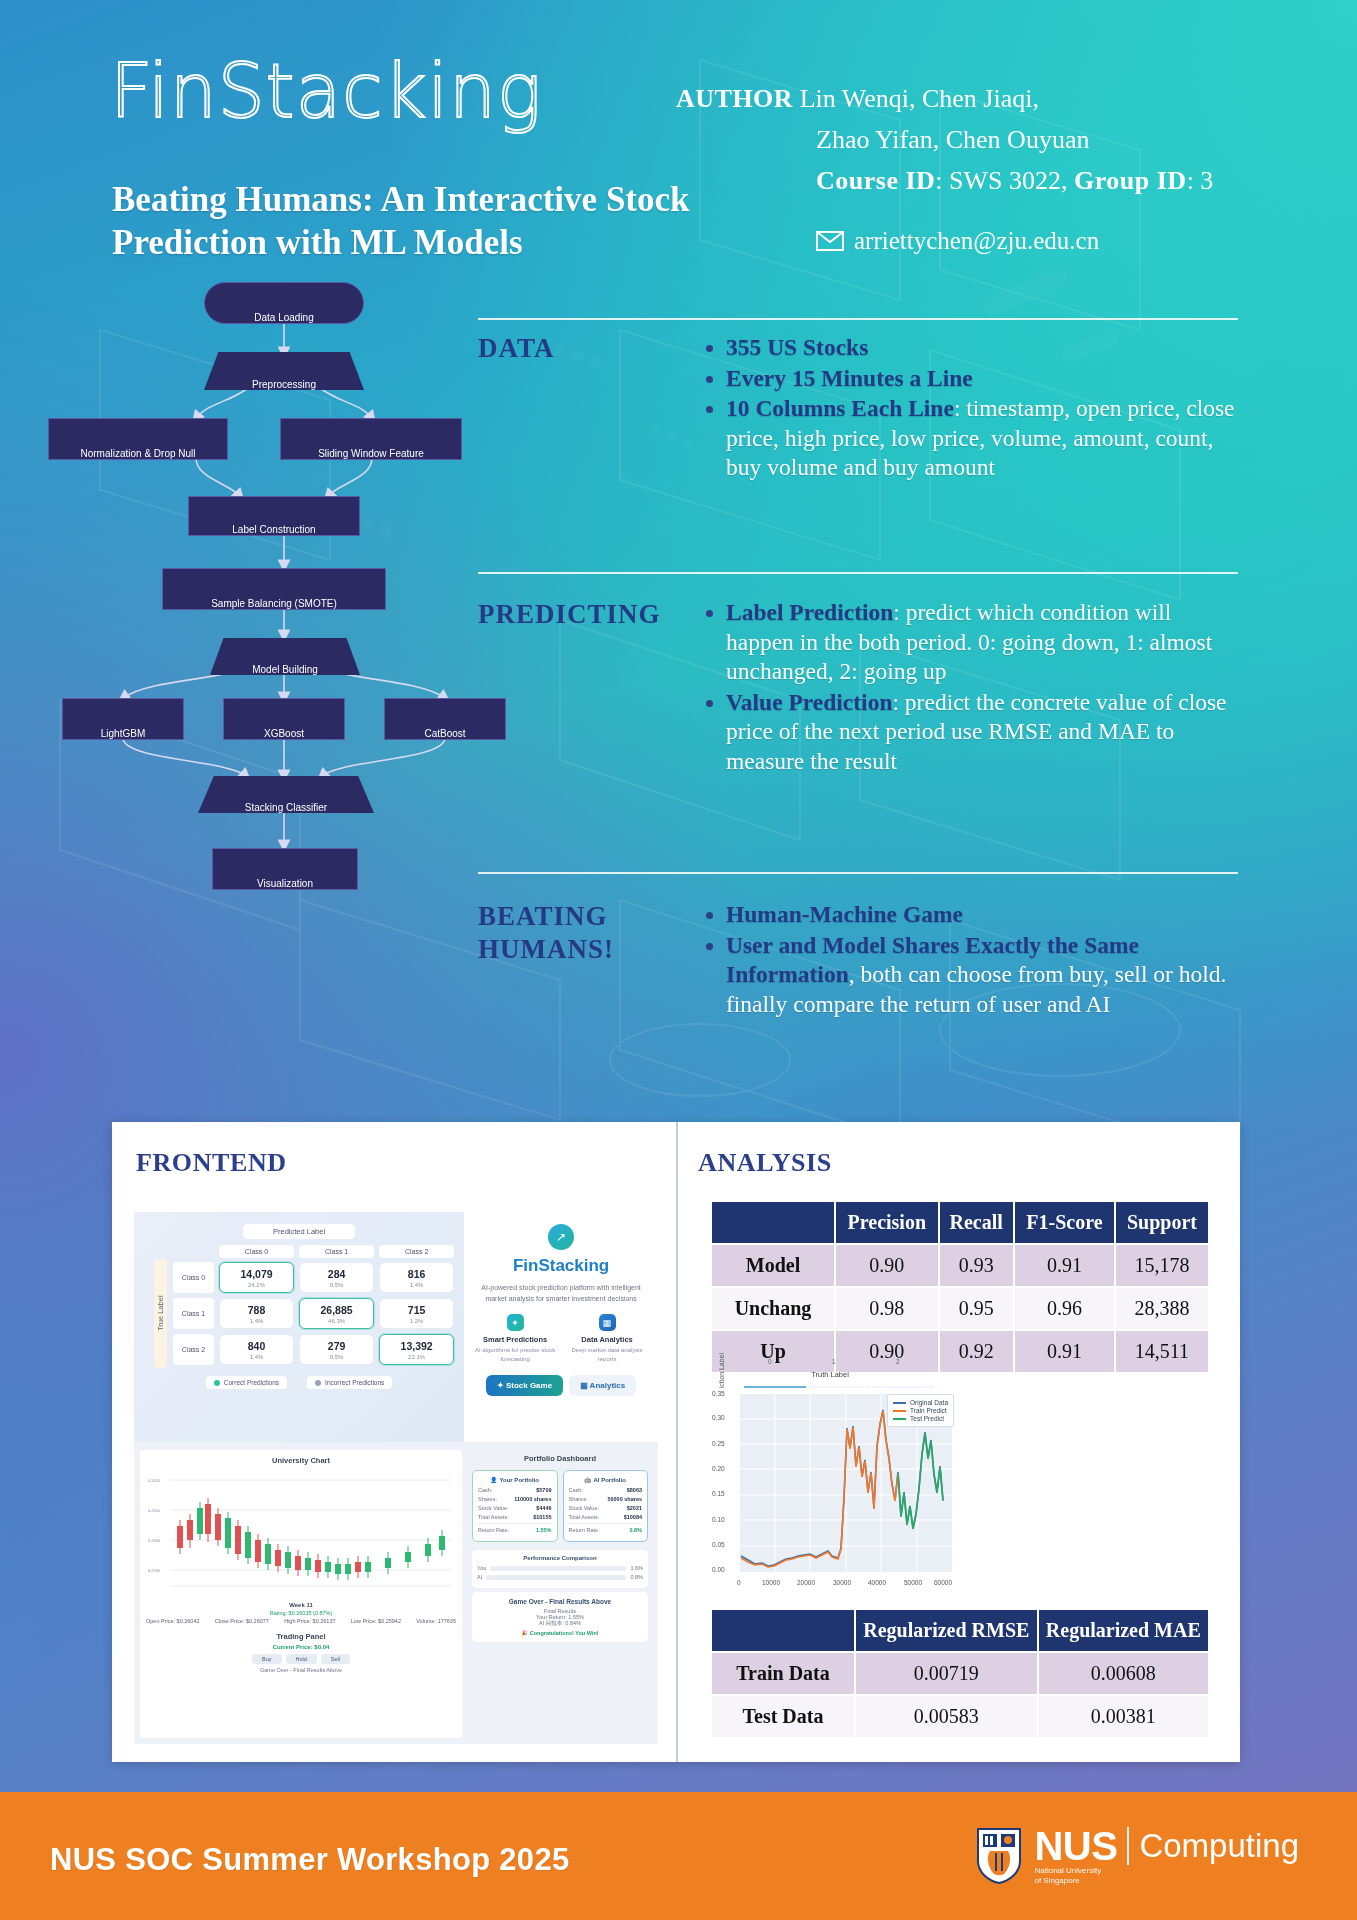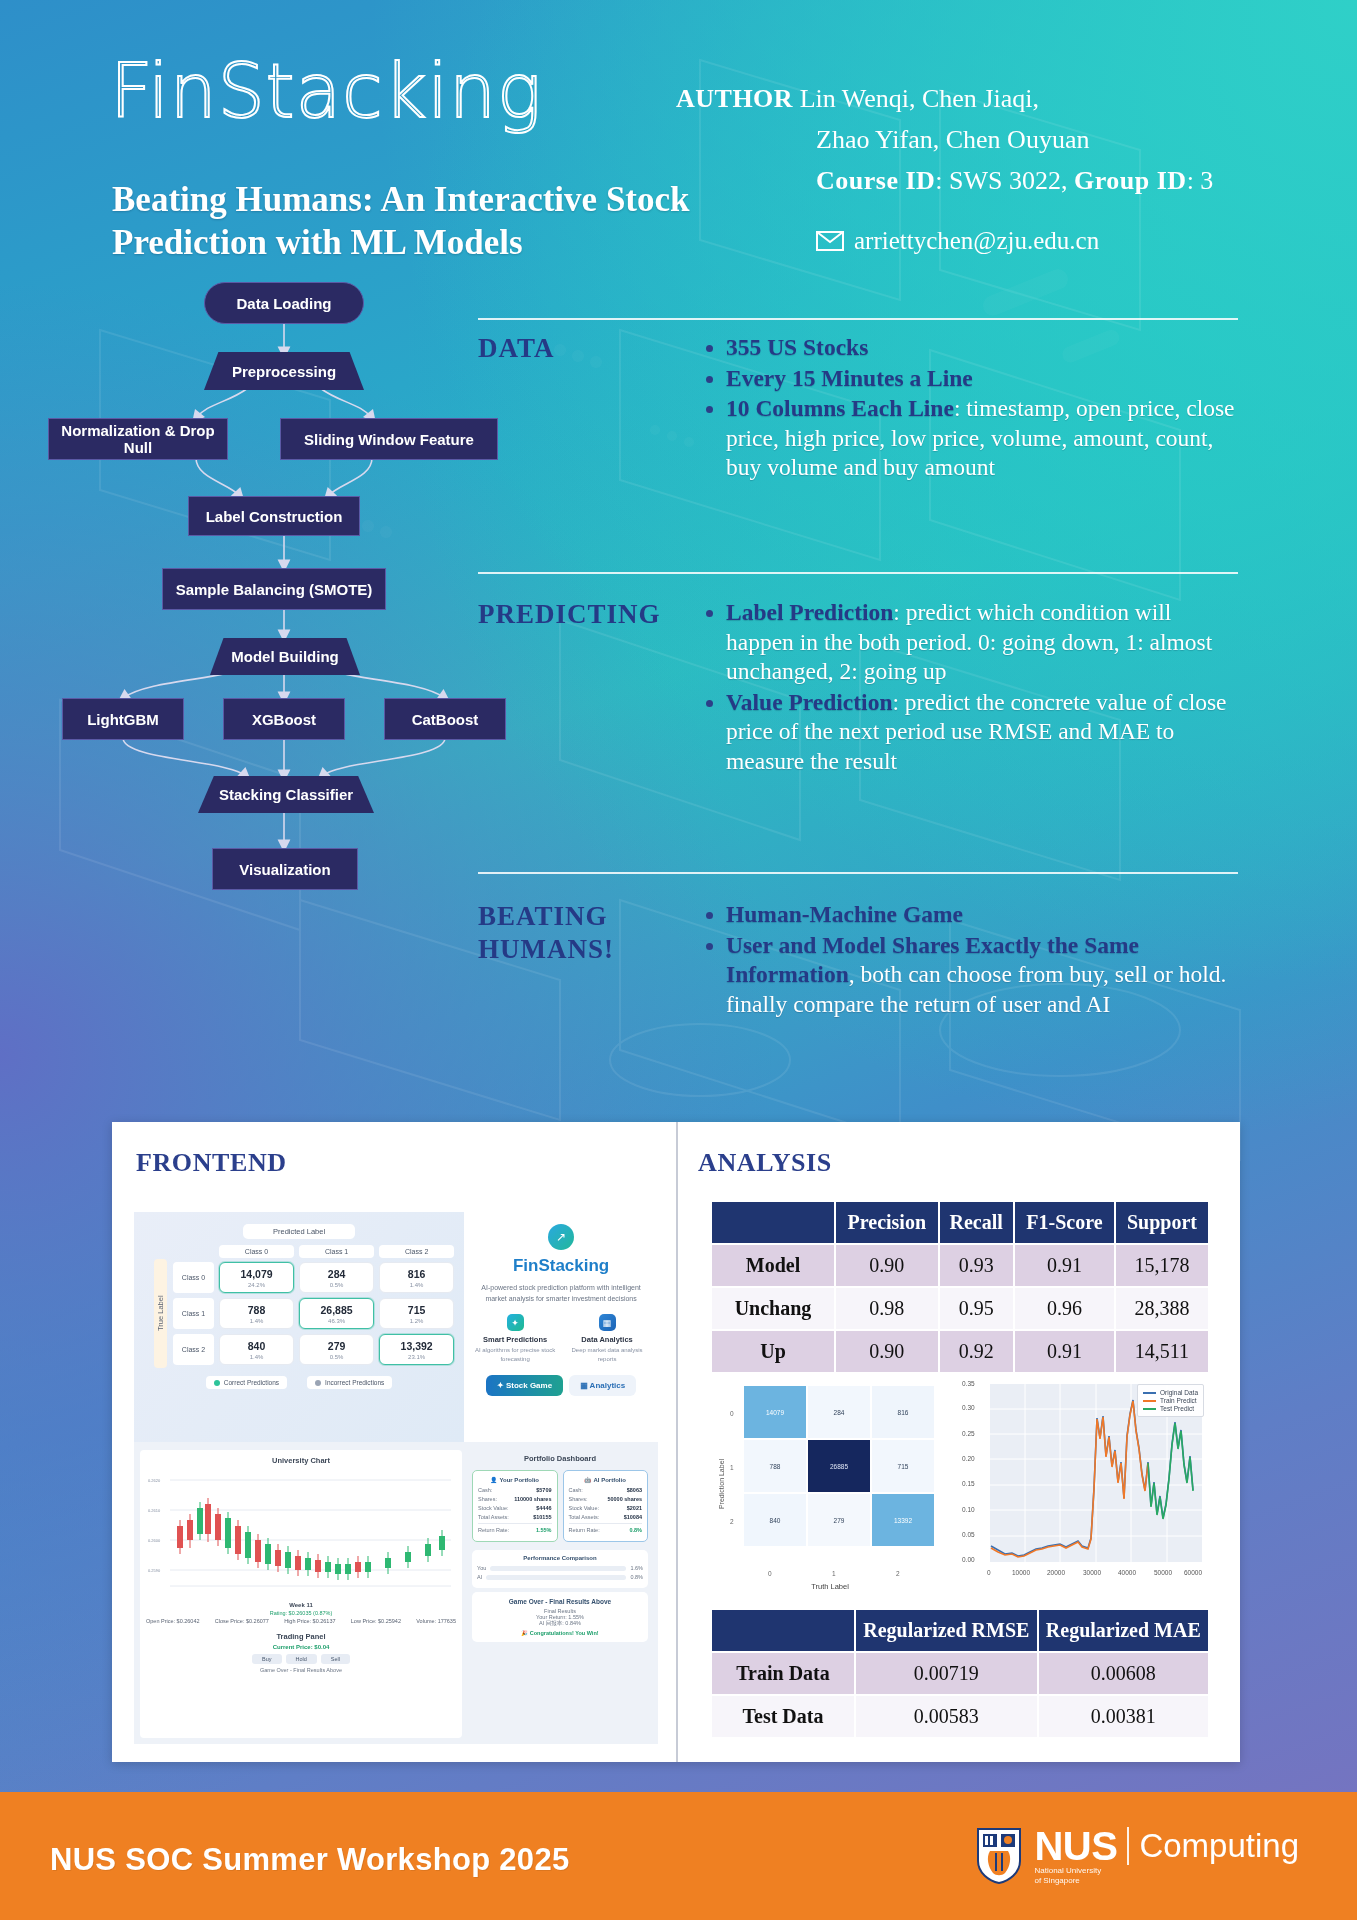--- a/index.html
+++ b/index.html
@@ -44,22 +44,22 @@
   .auth-indent{padding-left:140px;}
   .mailrow{display:flex;align-items:center;gap:10px;margin-top:26px;padding-left:140px;font-size:25px;}
   .mail-icon{display:inline-block;width:28px;height:20px;flex:0 0 auto;}
   .mail-icon svg{display:block;}
 
   
   .flow{position:absolute;left:48px;top:278px;width:460px;height:760px;}
   .flow svg{position:absolute;left:0;top:0;}
   .node{
     position:absolute;background:#2b2a63;color:#ffffff;
-    font-family:"Liberation Sans", sans-serif;font-size:15px;font-weight:bold;
-    display:flex;align-items:center;justify-content:center;text-align:center;
+    font-family:"Liberation Sans", sans-serif;font-size:10px;font-weight:normal;
+    display:flex;align-items:flex-end;justify-content:center;text-align:center;
     border:1px solid #5b59a5;box-sizing:border-box;
   }
   .node.round{border-radius:24px;}
   .node.trap{border:none;background:transparent;}
   .node.trap .trapbg{
     position:absolute;inset:0;background:#2b2a63;
     clip-path:polygon(9% 0,91% 0,100% 100%,0 100%);
   }
   .node.trap span{position:relative;z-index:2;}
 
@@ -215,21 +215,21 @@
   .tbl th.blank{background:#1f3570;}
   .tbl td{
     font-size:20px;text-align:center;padding:9px 6px;color:#111111;
     border:2px solid #ffffff;
   }
   .tbl td.rh{font-weight:bold;}
   .tbl tr.odd td{background:#ddd0e3;}
   .tbl tr.even td{background:#f7f5fa;}
 
   
-  .plots{position:absolute;display:flex;gap:10px;}
+  .plots{position:absolute;display:flex;gap:10px;flex-direction:column;}
   .plot{background:#ffffff;position:relative;}
   .heat{position:relative;}
   .heat .ylab{
     position:absolute;left:-2px;top:50%;transform:translateY(-50%) rotate(-90deg);
     font-family:"Liberation Sans",sans-serif;font-size:7px;color:#555;white-space:nowrap;
   }
   .heat .xlab{
     position:absolute;left:0;right:0;bottom:-1px;text-align:center;
     font-family:"Liberation Sans",sans-serif;font-size:7.5px;color:#444;
   }
@@ -357,21 +357,21 @@
     <div class="node round" style="left:156px;top:4px;width:160px;height:42px;">
       <span>Data Loading</span>
     </div>
     <div class="node trap" style="left:156px;top:74px;width:160px;height:38px;">
       <div class="trapbg"></div>
       <span>Preprocessing</span>
     </div>
     <div class="node" style="left:0px;top:140px;width:180px;height:42px;">
       <span>Normalization &amp; Drop Null</span>
     </div>
-    <div class="node" style="left:232px;top:140px;width:218px;height:42px;">
+    <div class="node" style="left:232px;top:140px;width:182px;height:42px;">
       <span>Sliding Window Feature</span>
     </div>
     <div class="node" style="left:140px;top:218px;width:172px;height:40px;">
       <span>Label Construction</span>
     </div>
     <div class="node" style="left:114px;top:290px;width:224px;height:42px;">
       <span>Sample Balancing (SMOTE)</span>
     </div>
     <div class="node trap" style="left:162px;top:360px;width:150px;height:37px;">
       <div class="trapbg"></div>

